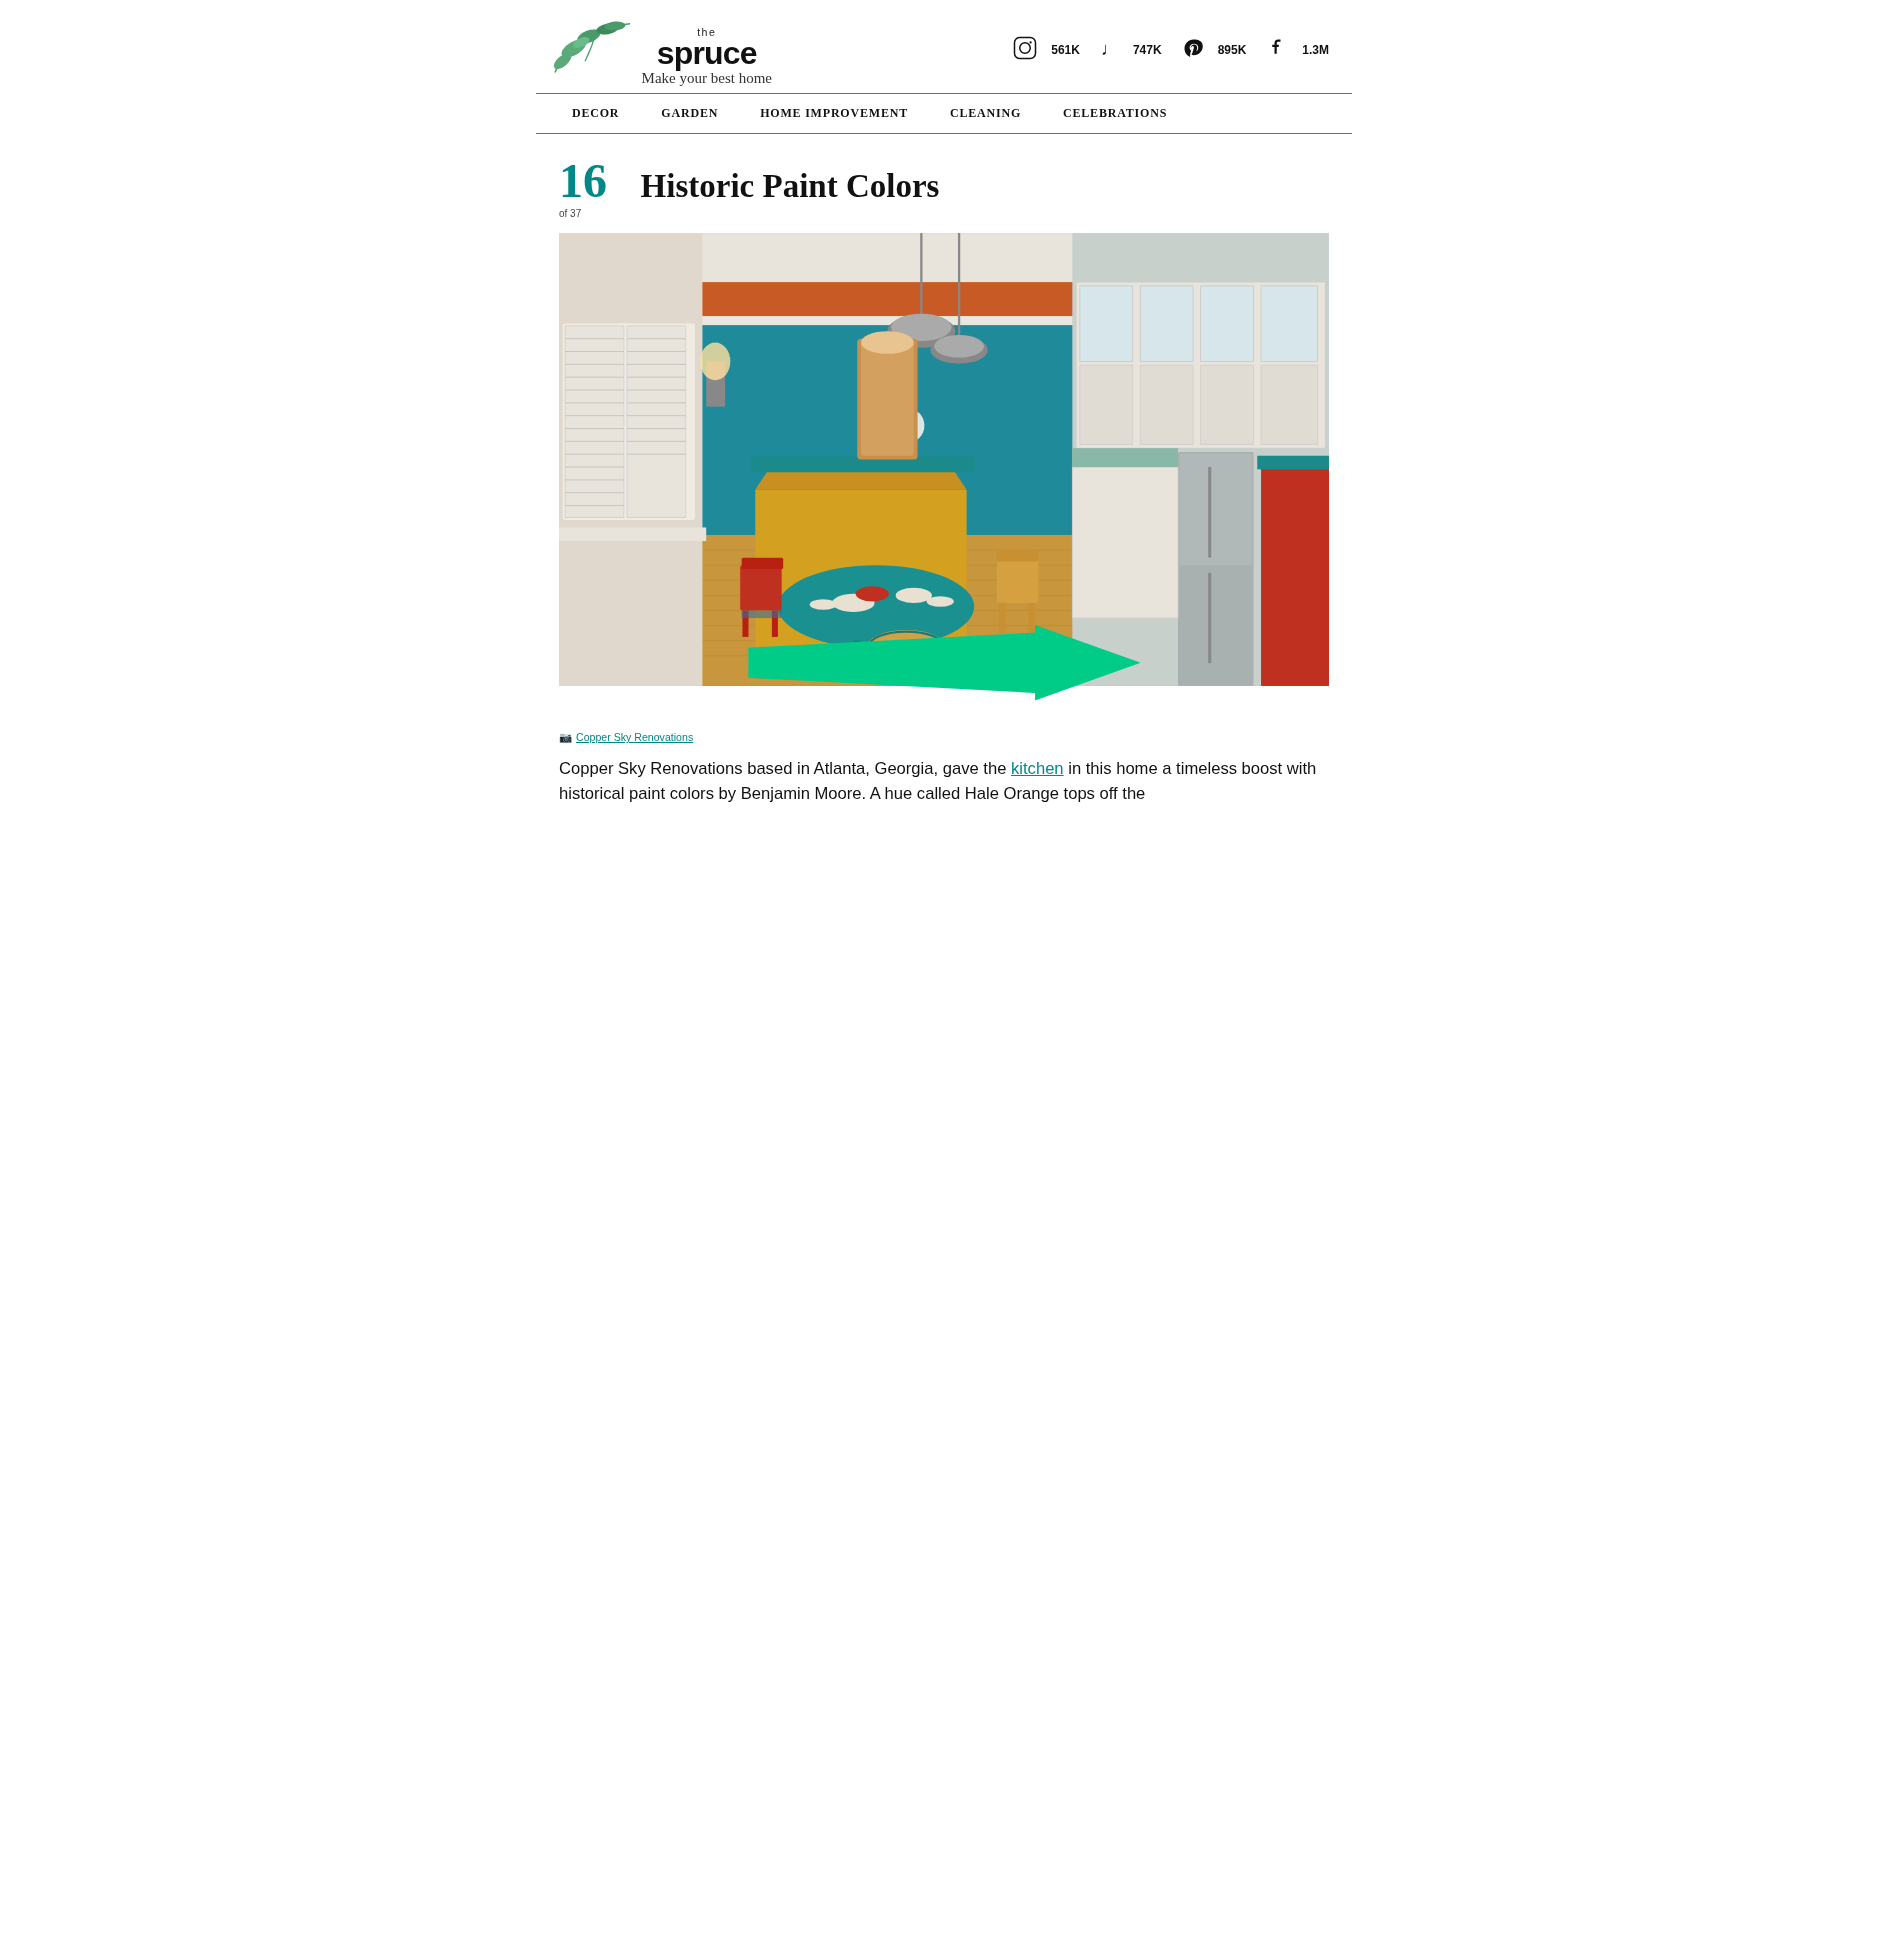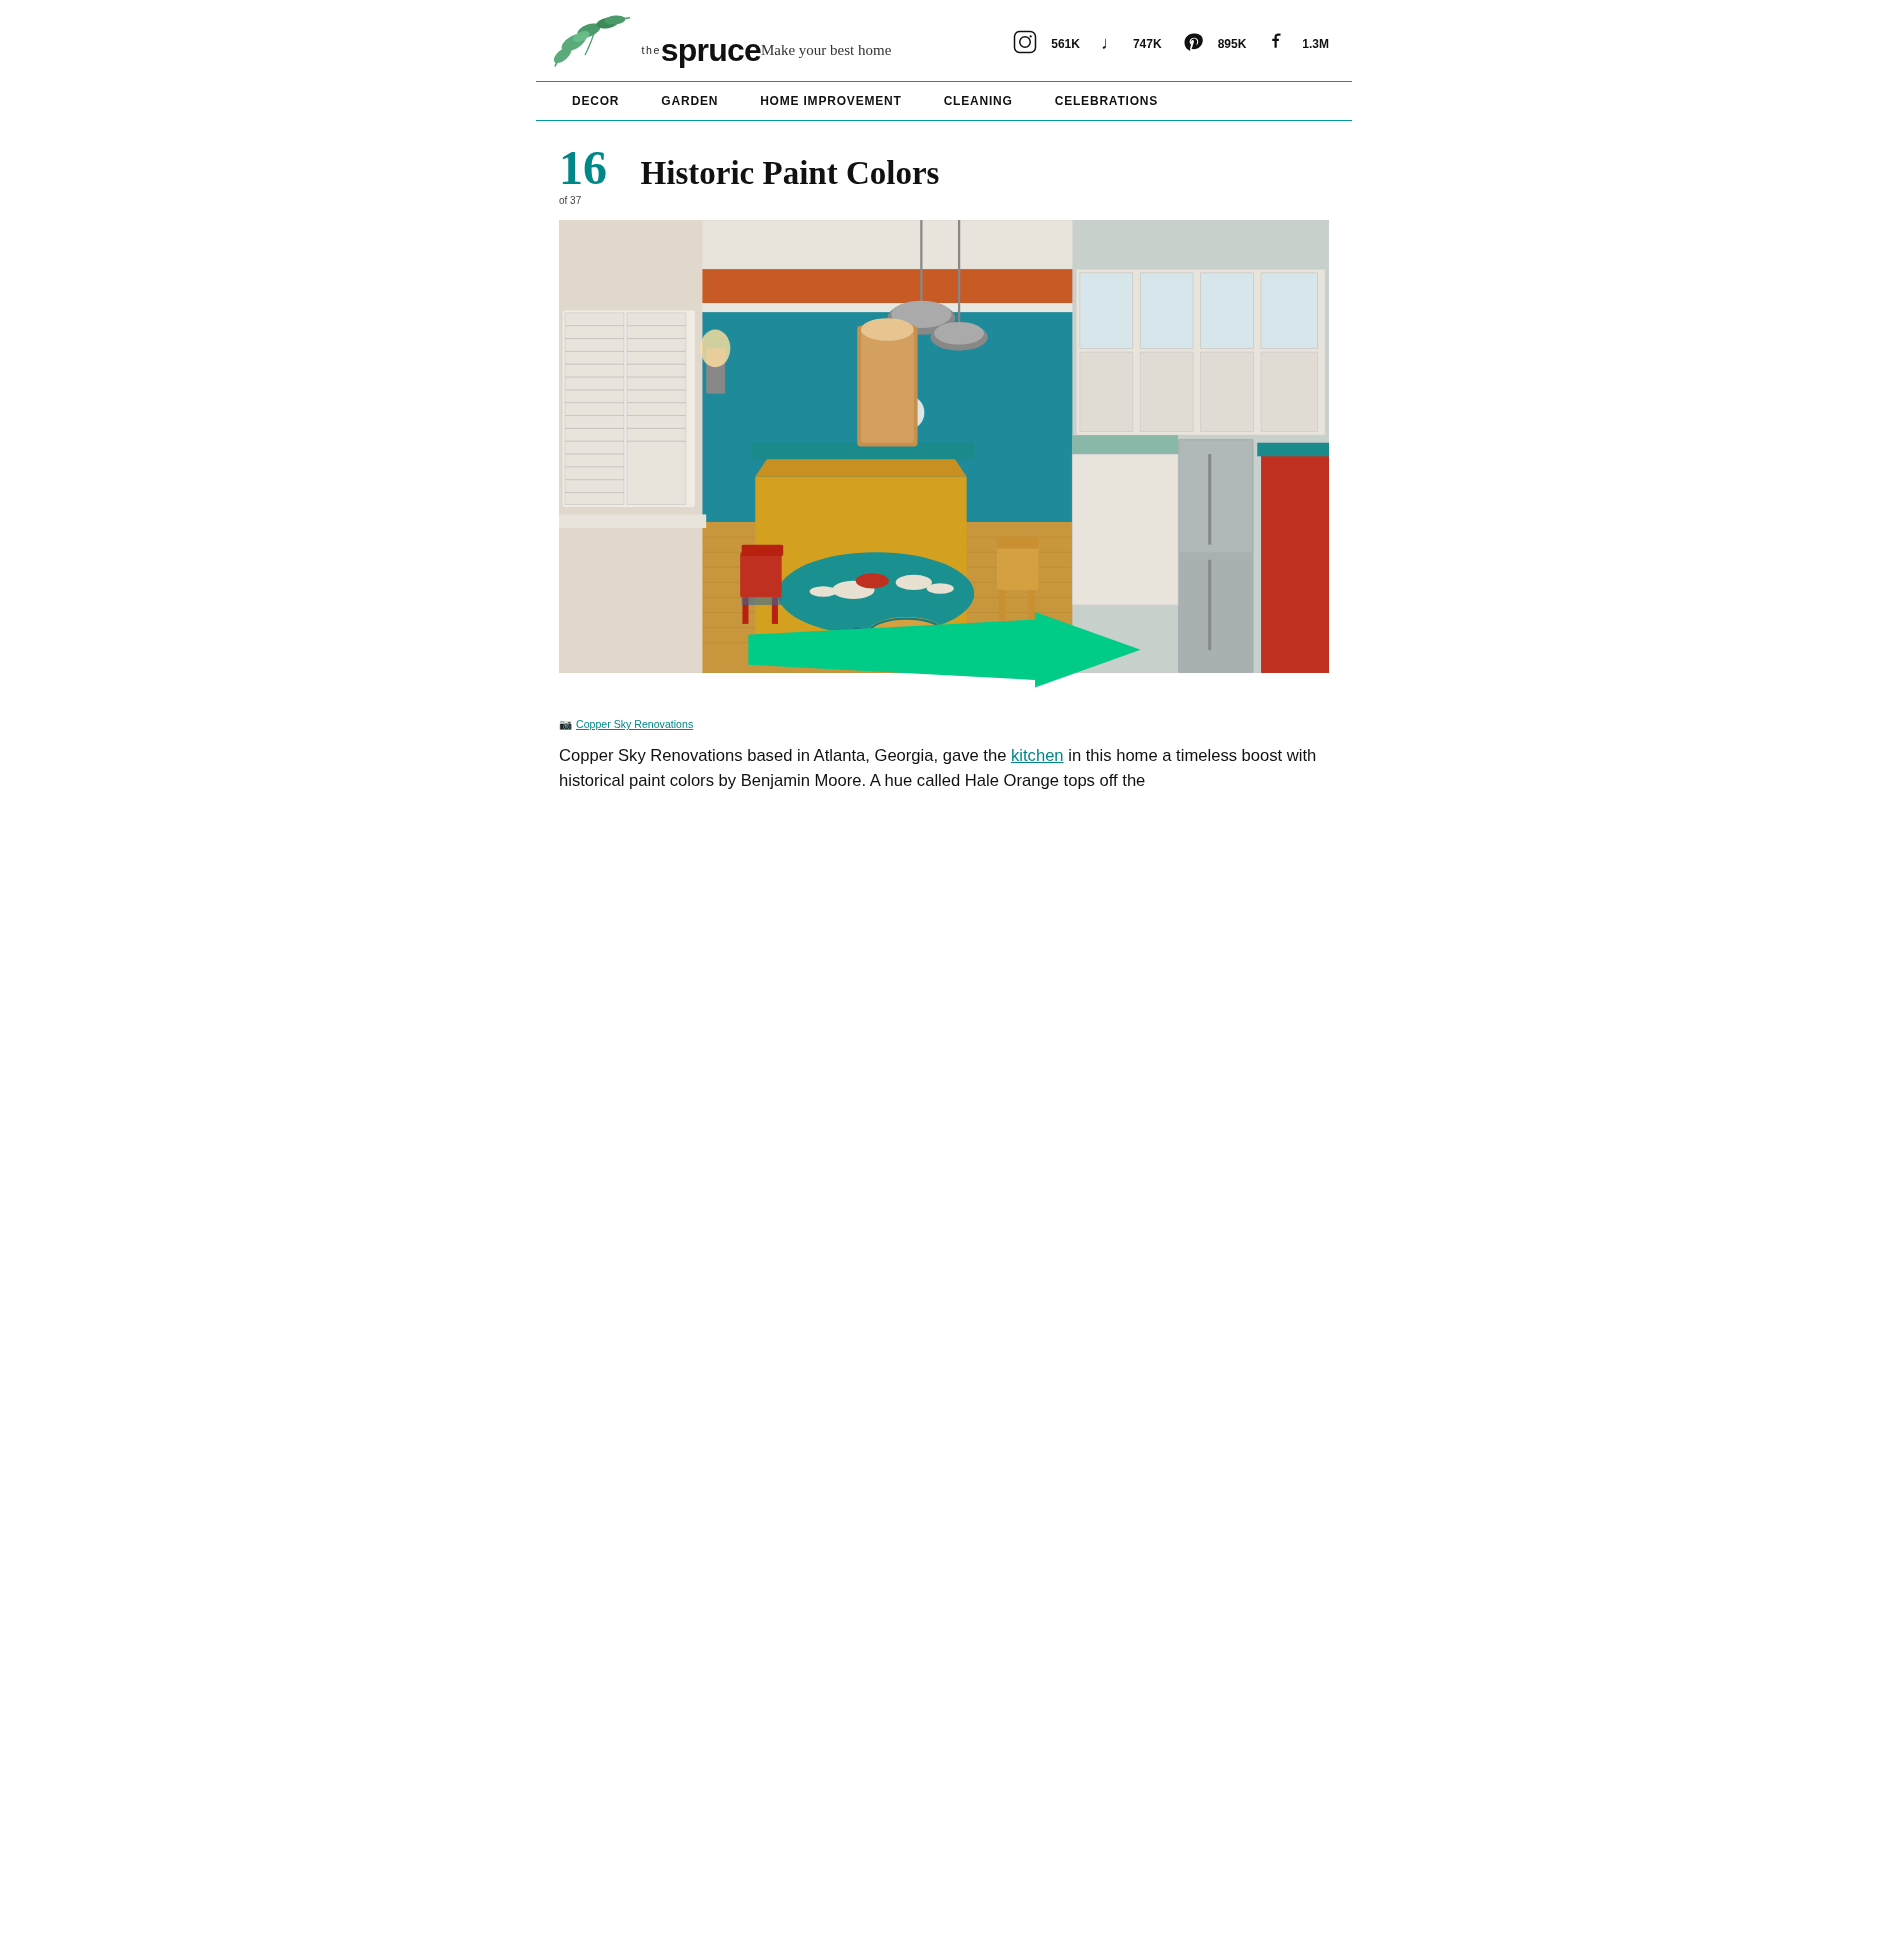--- a/index.html
+++ b/index.html
@@ -17,21 +17,21 @@
       display: flex;
       align-items: center;
       gap: 7.6px;
     }
     .leaf-decoration {
       width: 83px;
       height: 60px;
     }
     .logo-text-area {
       display: flex;
-      flex-direction: row;
+      flex-direction: column;
       align-items: center;
       line-height: 1;
       margin-top: 13px;
     }
     .logo-the {
       font-size: 10.6px;
       color: #222;
       letter-spacing: 1.5px;
     }
     .logo-spruce {
@@ -62,20 +62,21 @@
       text-decoration: none;
     }
 
     
     .nav {
       display: flex;
       align-items: center;
       gap: 0;
       padding: 0 15px;
       border-bottom: 1.5px solid #009999;
+      font-family: Liberation Serif, serif;
     }
     .nav-item {
       padding: 12px 21px;
       font-size: 12px;
       font-weight: 700;
       letter-spacing: 0.8px;
       color: #111;
       text-decoration: none;
       text-transform: uppercase;
       cursor: pointer;

